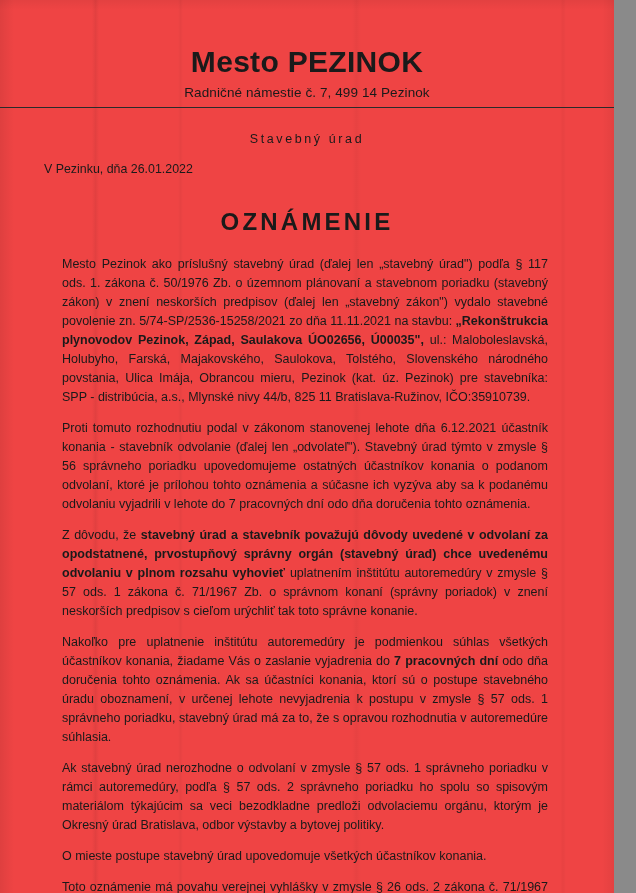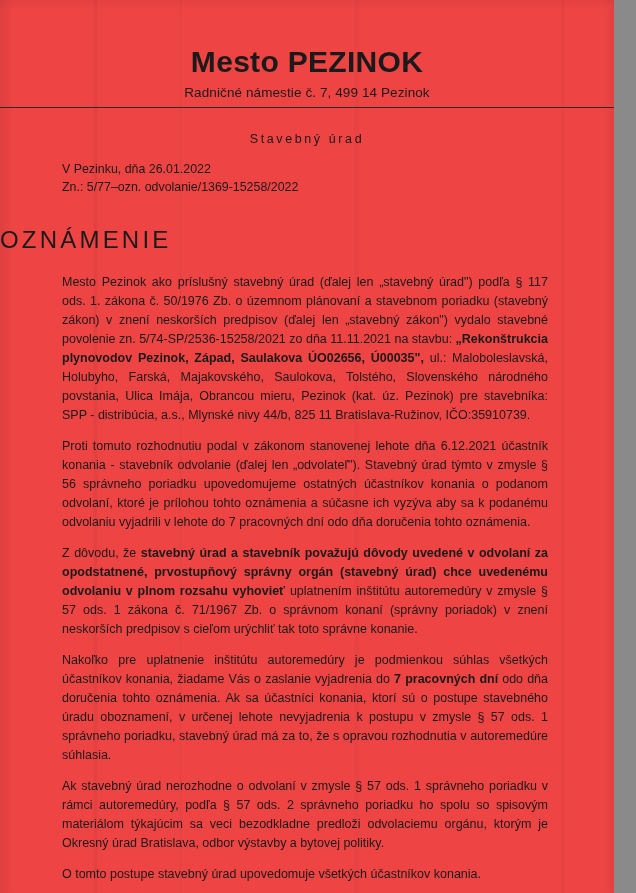--- a/index.html
+++ b/index.html
@@ -55,29 +55,30 @@
   }
   .dept {
     font-size: 12.5px;
     letter-spacing: 2.6px;
     margin-top: 24px;
     text-align: center;
   }
 
   
   .refblock {
-    margin: 14px 0 0 62px;
+    margin: 14px 0 0 44px;
     font-size: 12.4px;
     line-height: 1.48;
   }
 
   
   .doc-title {
+    text-align: center;
     font-size: 24px;
-    font-weight: normal;
+    font-weight: bold;
     letter-spacing: 3.2px;
     margin-top: 30px;
   }
   .doc-subtitle {
     text-align: center;
     font-size: 13.2px;
     font-weight: bold;
     margin-top: 9px;
     letter-spacing: 0.1px;
   }
@@ -111,37 +112,36 @@
 
     <div class="letterhead">
       <div class="org-name">Mesto PEZINOK</div>
       <div class="org-address">Radničné námestie č. 7, 499 14 Pezinok</div>
       <div class="rule"></div>
       <div class="dept">Stavebný úrad</div>
     </div>
 
     <div class="refblock">
       <div>V Pezinku, dňa 26.01.2022</div>
-      <div>Zn.: 5/77–ozn. odvolanie/1369-15258/2022</div>
     </div>
 
     <div class="doc-title">OZNÁMENIE</div>
 
     <div class="body-text">
 
       <p><span>Mesto Pezinok ako príslušný stavebný úrad (ďalej len „stavebný úrad") podľa § 117 ods. 1. zákona č. 50/1976 Zb. o územnom plánovaní a stavebnom poriadku (stavebný zákon) v znení neskorších predpisov (ďalej len „stavebný zákon") vydalo stavebné povolenie zn. 5/74-SP/2536-15258/2021 zo dňa 11.11.2021 na stavbu: </span><b>„Rekonštrukcia plynovodov Pezinok, Západ, Saulakova ÚO02656, Ú00035",</b><span> ul.: Maloboleslavská, Holubyho, Farská, Majakovského, Saulokova, Tolstého, Slovenského národného povstania, Ulica Imája, Obrancou mieru, Pezinok (kat. úz. Pezinok) pre stavebníka: SPP - distribúcia, a.s., Mlynské nivy 44/b, 825 11 Bratislava-Ružinov, IČO:35910739.</span></p>
 
       <p>Proti tomuto rozhodnutiu podal v zákonom stanovenej lehote dňa 6.12.2021 účastník konania - stavebník odvolanie (ďalej len „odvolateľ"). Stavebný úrad týmto v zmysle § 56 správneho poriadku upovedomujeme ostatných účastníkov konania o podanom odvolaní, ktoré je prílohou tohto oznámenia a súčasne ich vyzýva aby sa k podanému odvolaniu vyjadrili v lehote do 7 pracovných dní odo dňa doručenia tohto oznámenia.</p>
 
       <p><span>Z dôvodu, že </span><b>stavebný úrad a stavebník považujú dôvody uvedené v odvolaní za opodstatnené, prvostupňový správny orgán (stavebný úrad) chce uvedenému odvolaniu v plnom rozsahu vyhovieť</b><span> uplatnením inštitútu autoremedúry v zmysle § 57 ods. 1 zákona č. 71/1967 Zb. o správnom konaní (správny poriadok) v znení neskorších predpisov s cieľom urýchliť tak toto správne konanie.</span></p>
 
       <p><span>Nakoľko pre uplatnenie inštitútu autoremedúry je podmienkou súhlas všetkých účastníkov konania, žiadame Vás o zaslanie vyjadrenia do </span><b>7 pracovných dní</b><span> odo dňa doručenia tohto oznámenia. Ak sa účastníci konania, ktorí sú o postupe stavebného úradu oboznamení, v určenej lehote nevyjadrenia  k postupu v zmysle § 57 ods. 1 správneho poriadku, stavebný úrad má za to, že s opravou rozhodnutia v autoremedúre súhlasia.</span></p>
 
       <p>Ak stavebný úrad nerozhodne o odvolaní v zmysle § 57 ods. 1 správneho poriadku v rámci autoremedúry, podľa § 57 ods. 2 správneho poriadku ho spolu so spisovým materiálom týkajúcim sa veci bezodkladne predloži odvolaciemu orgánu, ktorým je Okresný úrad Bratislava, odbor výstavby a bytovej politiky.</p>
 
-      <p>O tomto postupe stavebný úrad upovedomuje všetkých účastníkov konania.</p>
+      <p>O mieste postupe stavebný úrad upovedomuje všetkých účastníkov konania.</p>
 
       <p><span>Toto oznámenie má povahu verejnej vyhlášky v zmysle § 26 ods. 2 zákona č. 71/1967 Zb. o správnom konaní (správny poriadok) musí byť vyvesené po dobu 15 dní na úradnej tabuli Mesta Pezinok v mieste obvyklým spôsobom a taktiež je zverejnené aj na internetovej stránke Mesta Pezinok - </span></p>
 
     </div>
 
   </div>
 </div>
 
 </body></html>

